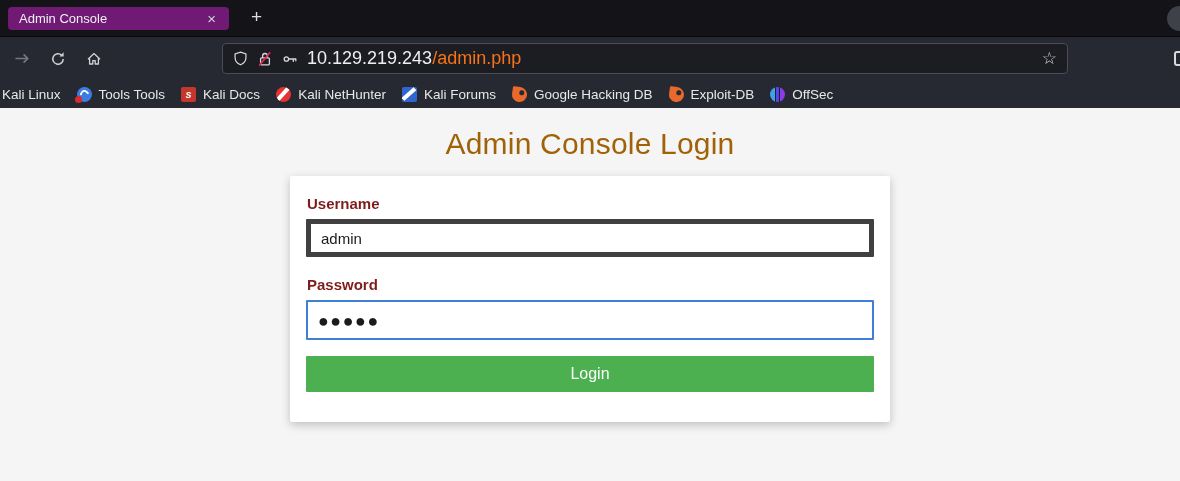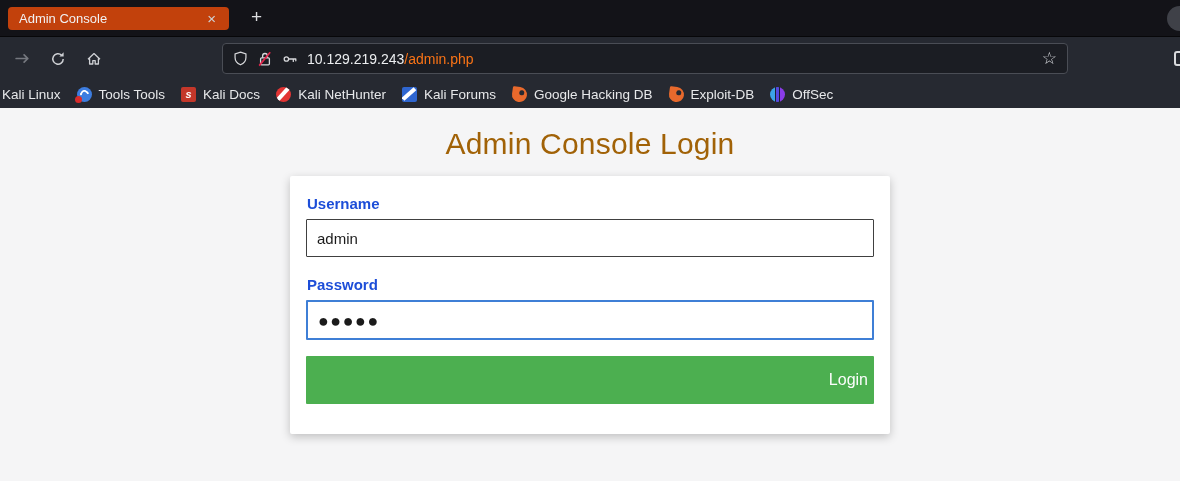--- a/index.html
+++ b/index.html
@@ -10,21 +10,21 @@
     background:#f5f5f6;
   }
   .window { width:1180px; height:481px; display:flex; flex-direction:column; }
 
   
   .tabbar {
     height:37px; background:#131318; display:flex; align-items:center;
     position:relative; flex:0 0 auto; border-bottom:1px solid #070709;
   }
   .tab {
-    margin-left:8px; width:221px; height:23px; background:#c2410c;
+    margin-left:8px; width:221px; height:23px; background:#701a75;
     border-radius:4px; display:flex; align-items:center; padding:0 8px 0 11px;
     color:#f1f1f3; font-size:13px;
   }
   .tab-title { white-space:nowrap; overflow:hidden; flex:1; }
   .tab-close {
     color:#cfd1d5; font-size:15px; line-height:15px; padding:2px 5px;
     border-radius:3px; cursor:pointer;
   }
   .newtab {
     color:#dcdde0; font-size:19px; font-weight:400; margin-left:14px;
@@ -42,21 +42,21 @@
   }
   .navicon {
     width:24px; height:28px; display:flex; align-items:center; justify-content:center;
     margin-right:12px; border-radius:4px; cursor:pointer; flex:0 0 auto;
   }
   .urlbar {
     flex:1; height:31px; margin-left:104px; margin-right:112px;
     background:#1b1d23; border:1px solid #4a4d55; border-radius:4px;
     display:flex; align-items:center; padding:0 10px; gap:9px; cursor:text;
   }
-  .url-text { font-size:14px; color:#eceef0; white-space:nowrap; }
+  .url-text { font-size:18px; color:#eceef0; white-space:nowrap; }
   .url-path { color:#f97316; }
   .star-icon { margin-left:auto; font-size:17px; color:#d4d6da; cursor:pointer; }
   .edge-sliver {
     position:absolute; right:-7px; top:14px; width:13px; height:15px;
     border:2px solid #d9dadd; border-radius:3px;
   }
 
   
   .bookmarksbar {
     height:28px; background:#262931; display:flex; align-items:center;
@@ -103,36 +103,36 @@
   .content { flex:1; background:#f5f5f6; overflow:hidden; }
   .page-title {
     margin:19px 0 15px; text-align:center; font-size:30px; font-weight:400;
     color:#a16207; letter-spacing:0.2px;
   }
   .card {
     width:600px; margin:0 auto; background:#ffffff; border-radius:2px;
     padding:19px 16px 30px; box-shadow:0 3px 10px rgba(0,0,0,0.22);
   }
   .field-label {
-    display:block; font-size:15px; font-weight:700; color:#1d4ed8; margin:0 0 7px 1px;
+    display:block; font-size:15px; font-weight:700; color:#7f1d1d; margin:0 0 7px 1px;
   }
   .txt {
-    width:100%; height:38px; border:1px solid #404040; background:#fff;
+    width:100%; height:38px; border:5px solid #404040; background:#fff;
     padding:0 10px; font-size:15px; color:#1b1b1b;
     font-family:"Liberation Sans", sans-serif; border-radius:1px;
   }
   .username-gap { margin-bottom:19px; }
   .pwd {
     height:40px; border:2px solid #3f7fd6; outline:none;
     font-size:18px; font-weight:700; letter-spacing:1.5px; padding-top:2px;
   }
   .login-btn {
-    width:100%; height:48px; margin-top:16px; background:#4caf50; color:#fbfdfb;
+    width:100%; height:36px; margin-top:16px; background:#4caf50; color:#fbfdfb;
     border:none; font-size:16px; font-family:"Liberation Sans", sans-serif;
-    cursor:pointer; border-radius:1px;text-align:right;
+    cursor:pointer; border-radius:1px;
   }
   svg { display:block; }
 </style>
 </head>
 <body>
 
 <div class="window">
 
   <div class="tabbar">
     <div class="tab">

